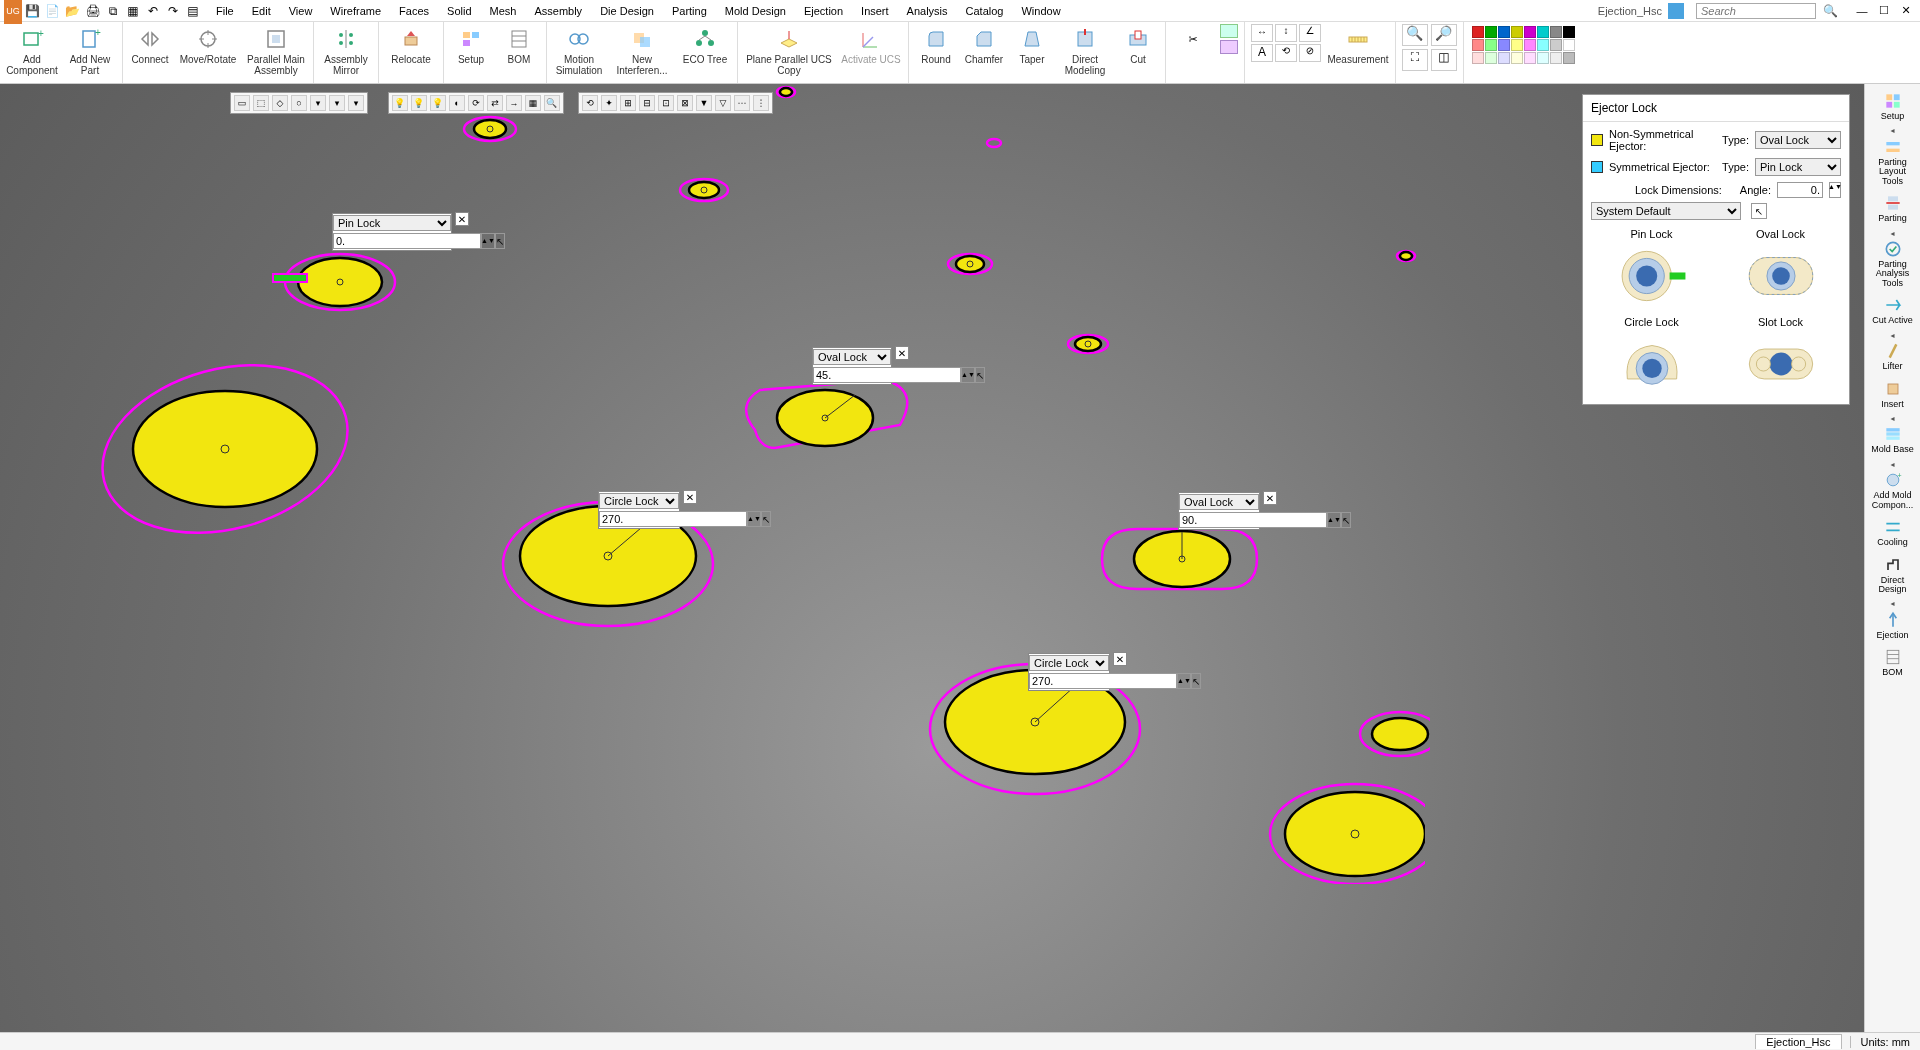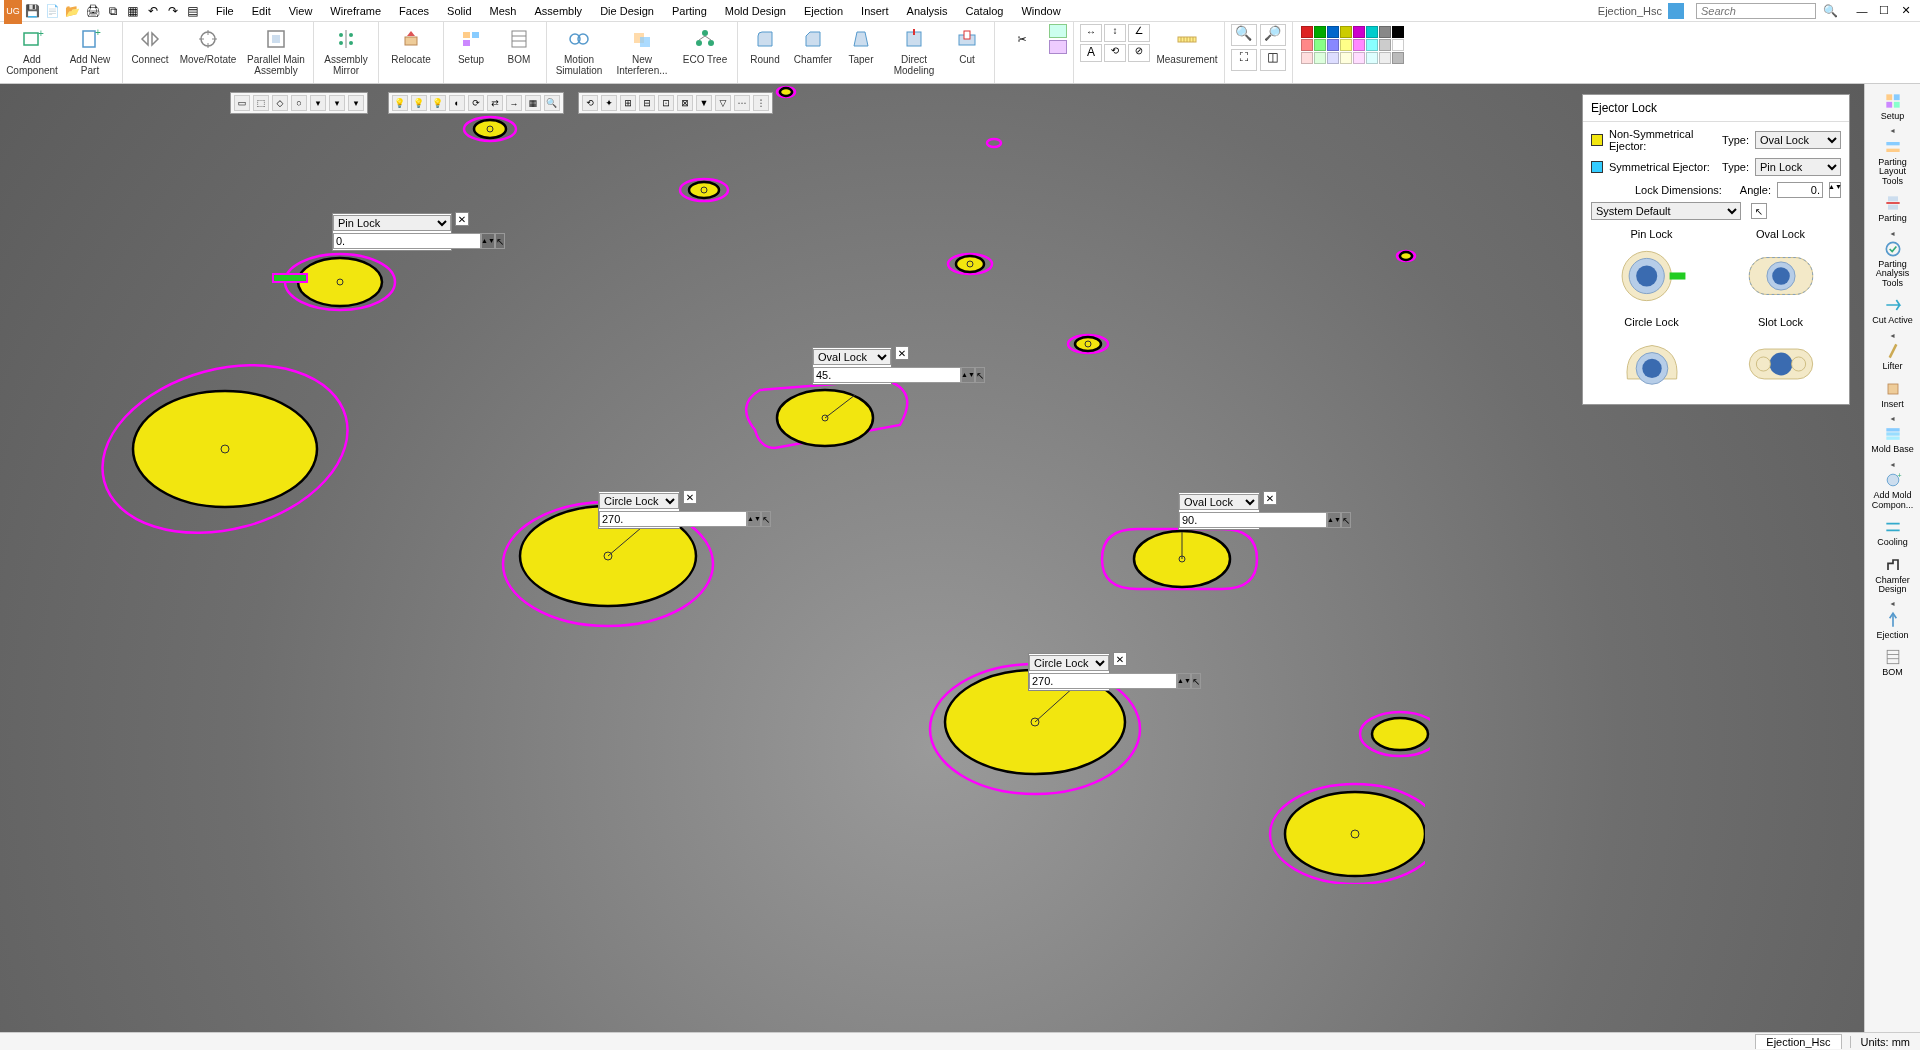--- a/index.html
+++ b/index.html
@@ -249,20 +249,41 @@
     <div class="ribbon-btn">
         <div class="ribbon-icon">
           <svg viewBox="0 0 24 24">
             <circle cx="12" cy="6" r="3" fill="#3a7"></circle>
             <circle cx="6" cy="16" r="3" fill="#3a7"></circle>
             <circle cx="18" cy="16" r="3" fill="#3a7"></circle>
             <path d="M12 9 L6 13 M12 9 L18 13" stroke="#888"></path>
           </svg>
         </div>
         <span class="ribbon-label">ECO Tree</span>
+      </div>
+  </div>
+  <div class="ribbon-group">
+    <div class="ribbon-btn" style="width:90px">
+        <div class="ribbon-icon">
+          <svg viewBox="0 0 24 24">
+            <path d="M4 16 L12 20 L20 16 L12 12 Z" fill="#fe8" stroke="#ca5"></path>
+            <line x1="12" y1="4" x2="12" y2="12" stroke="#d33"></line>
+          </svg>
+        </div>
+        <span class="ribbon-label">Plane Parallel UCS Copy</span>
+      </div>
+    <div class="ribbon-btn wider" style="opacity:.5">
+        <div class="ribbon-icon">
+          <svg viewBox="0 0 24 24">
+            <line x1="4" y1="20" x2="4" y2="6" stroke="#d33" stroke-width="1.5"></line>
+            <line x1="4" y1="20" x2="18" y2="20" stroke="#3a3" stroke-width="1.5"></line>
+            <line x1="4" y1="20" x2="14" y2="10" stroke="#33d" stroke-width="1.5"></line>
+          </svg>
+        </div>
+        <span class="ribbon-label">Activate UCS</span>
       </div>
   </div>
   <div class="ribbon-group">
     <div class="ribbon-btn sm">
         <div class="ribbon-icon">
           <svg viewBox="0 0 24 24">
             <path d="M5 19 L5 9 Q5 5 9 5 L19 5 L19 19 Z" fill="#cde" stroke="#59c"></path>
           </svg>
         </div>
         <span class="ribbon-label">Round</span>
@@ -708,21 +729,21 @@
           </svg>
         </div>
         <span>Cooling</span>
       </div>
     <div class="rb-btn">
         <div class="rb-icon">
           <svg viewBox="0 0 24 24">
             <path d="M6 18 L6 10 L12 10 L12 6 L18 6 L18 18" fill="none" stroke="#333" stroke-width="2"></path>
           </svg>
         </div>
-        <span>Chamfer Design</span>
+        <span>Direct Design</span>
       </div>
     <div class="rb-btn">
         <span class="arrow">◂</span>
         <div class="rb-icon">
           <svg viewBox="0 0 24 24">
             <line x1="12" y1="20" x2="12" y2="6" stroke="#59c" stroke-width="2"></line>
             <path d="M8 10 L12 4 L16 10" fill="none" stroke="#59c" stroke-width="2"></path>
           </svg>
         </div>
         <span>Ejection</span>

